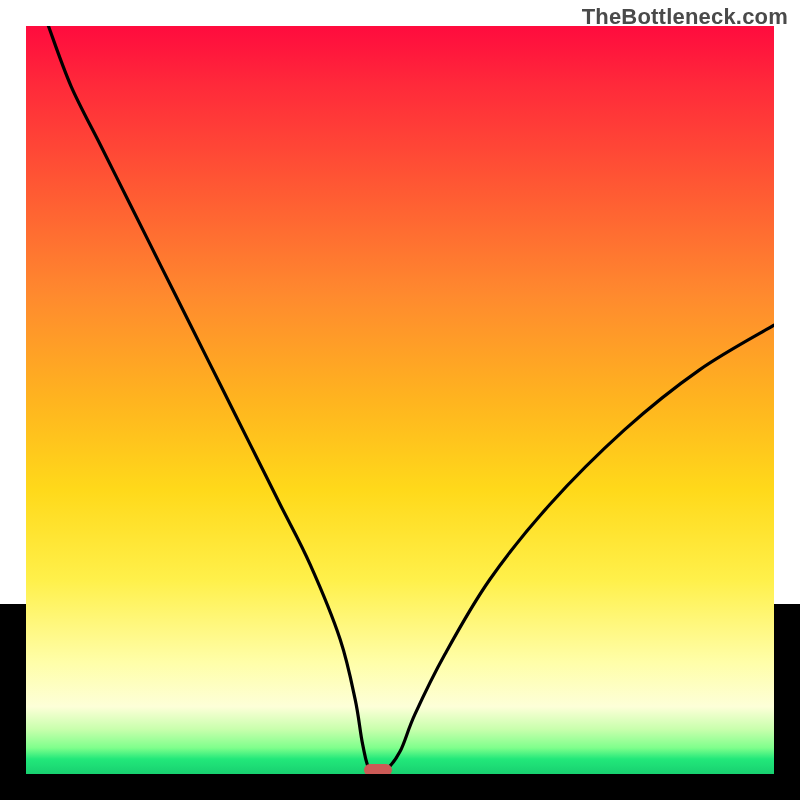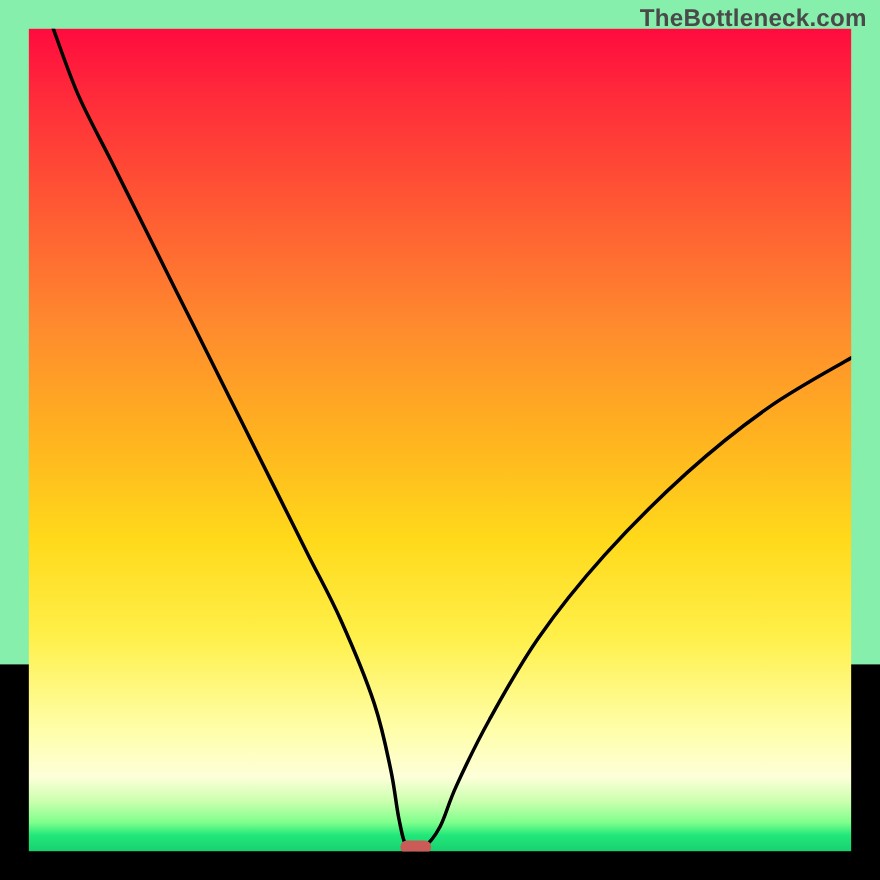--- a/index.html
+++ b/index.html
@@ -8,21 +8,21 @@
     width: 800px;
     height: 800px;
     overflow: hidden;
     background: #000;
     font-family: Arial, Helvetica, sans-serif;
   }
   .frame {
     position: relative;
     width: 800px;
     height: 604px;
-    background: #86efac;
+    background: #ffffff;
   }
   .watermark {
     position: absolute;
     top: 4px;
     right: 12px;
     color: #4a4a4a;
     font-size: 22px;
     font-weight: 600;
     letter-spacing: 0.2px;
     z-index: 10;

